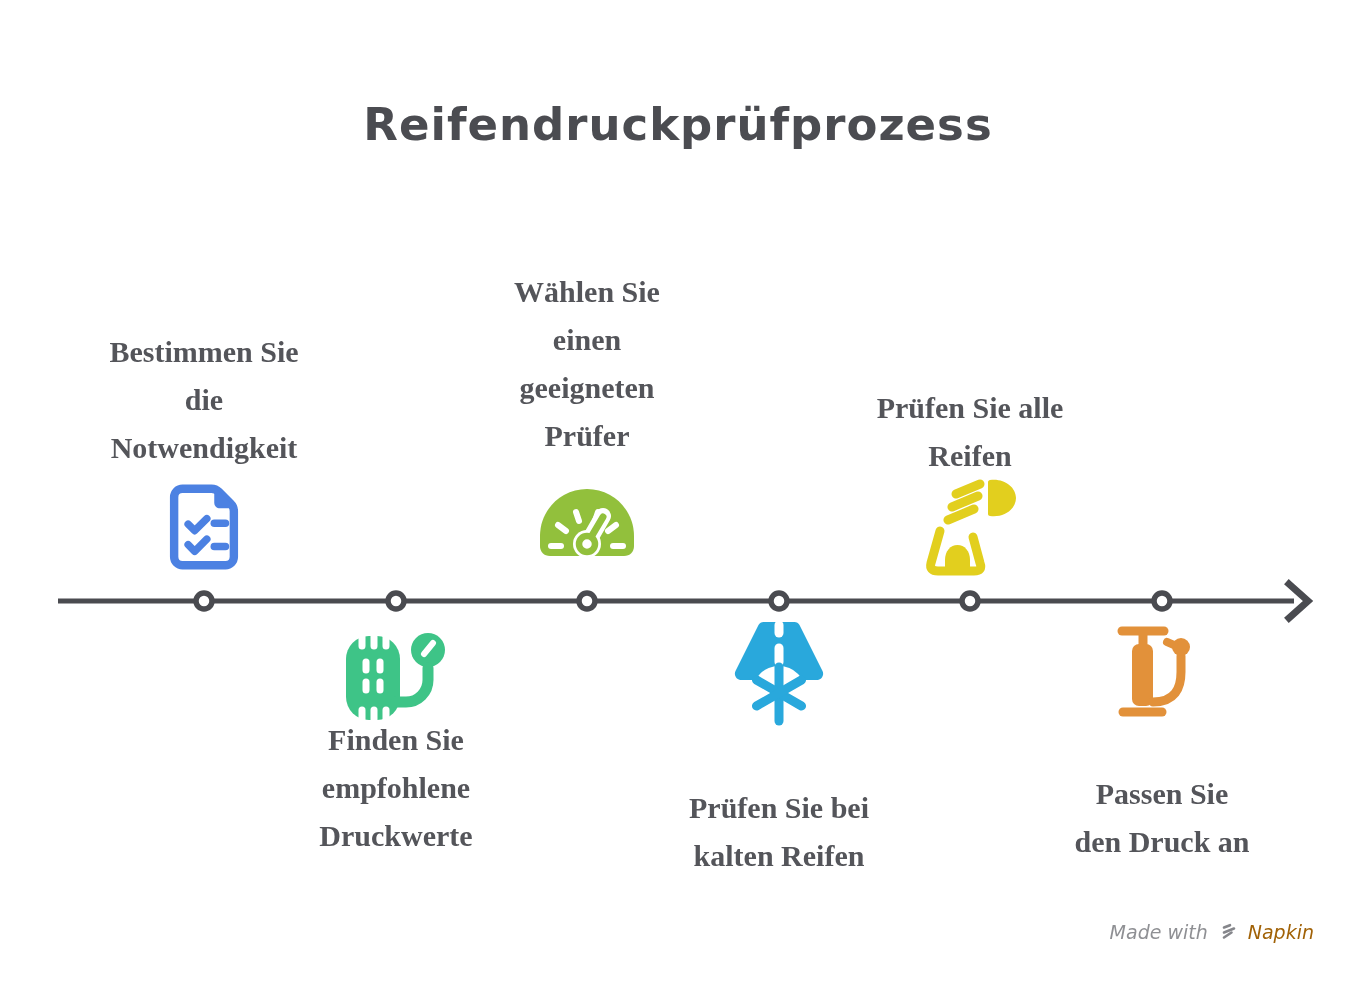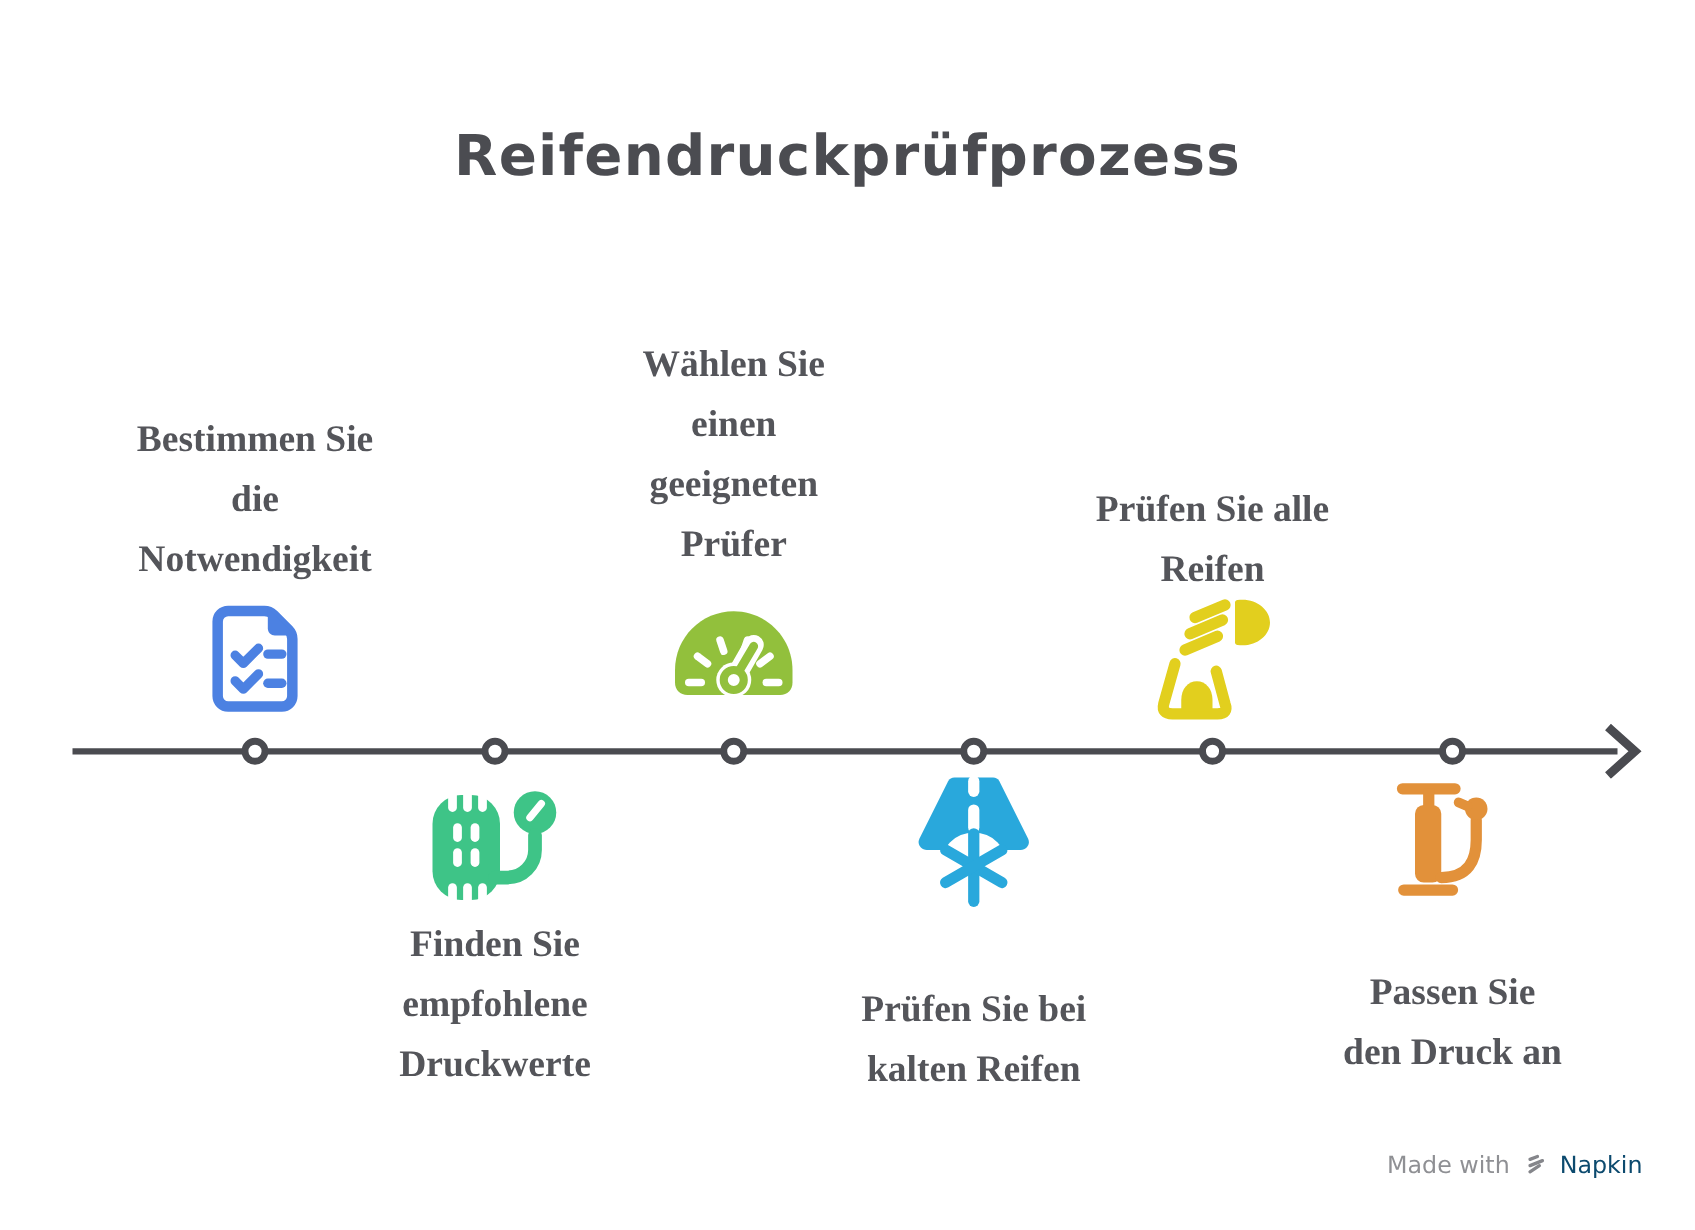--- a/index.html
+++ b/index.html
@@ -46,37 +46,38 @@
   .step-icon{
     position:absolute;
     transform:translateX(-50%);
     left:0;
     line-height:0;
   }
   .s1{left:204px}.s2{left:396px}.s3{left:587px}.s4{left:779px}.s5{left:970px}.s6{left:1162px}
   .s1 .step-text{top:328px}
   .s1 .step-icon{top:480px}
   .s2 .step-icon{top:622px}
-  .s2 .step-text{top:732px}
+  .s2 .step-text{top:716px}
   .s3 .step-text{top:268px}
   .s3 .step-icon{top:486px}
   .s4 .step-icon{top:617px}
   .s4 .step-text{top:784px}
   .s5 .step-text{top:384px}
   .s5 .step-icon{top:476px}
   .s6 .step-icon{top:622px}
   .s6 .step-text{top:770px}
   .footer{
     position:absolute;
     top:921px;right:42px;
     display:flex;align-items:center;gap:9px;
     font-size:19px;
     color:#8f9094;
-  }
-  .footer .brand{color:#0c4a6e;}
+    font-style:italic;
+  }
+  .footer .brand{color:#a16207;}
   .napkin-logo{line-height:0;}
 </style>
 </head>
 <body>
 
 <div class="canvas">
 
   <div class="title">Reifendruckprüfprozess</div>
 
   <svg class="timeline-svg" viewBox="0 0 1262 44">

